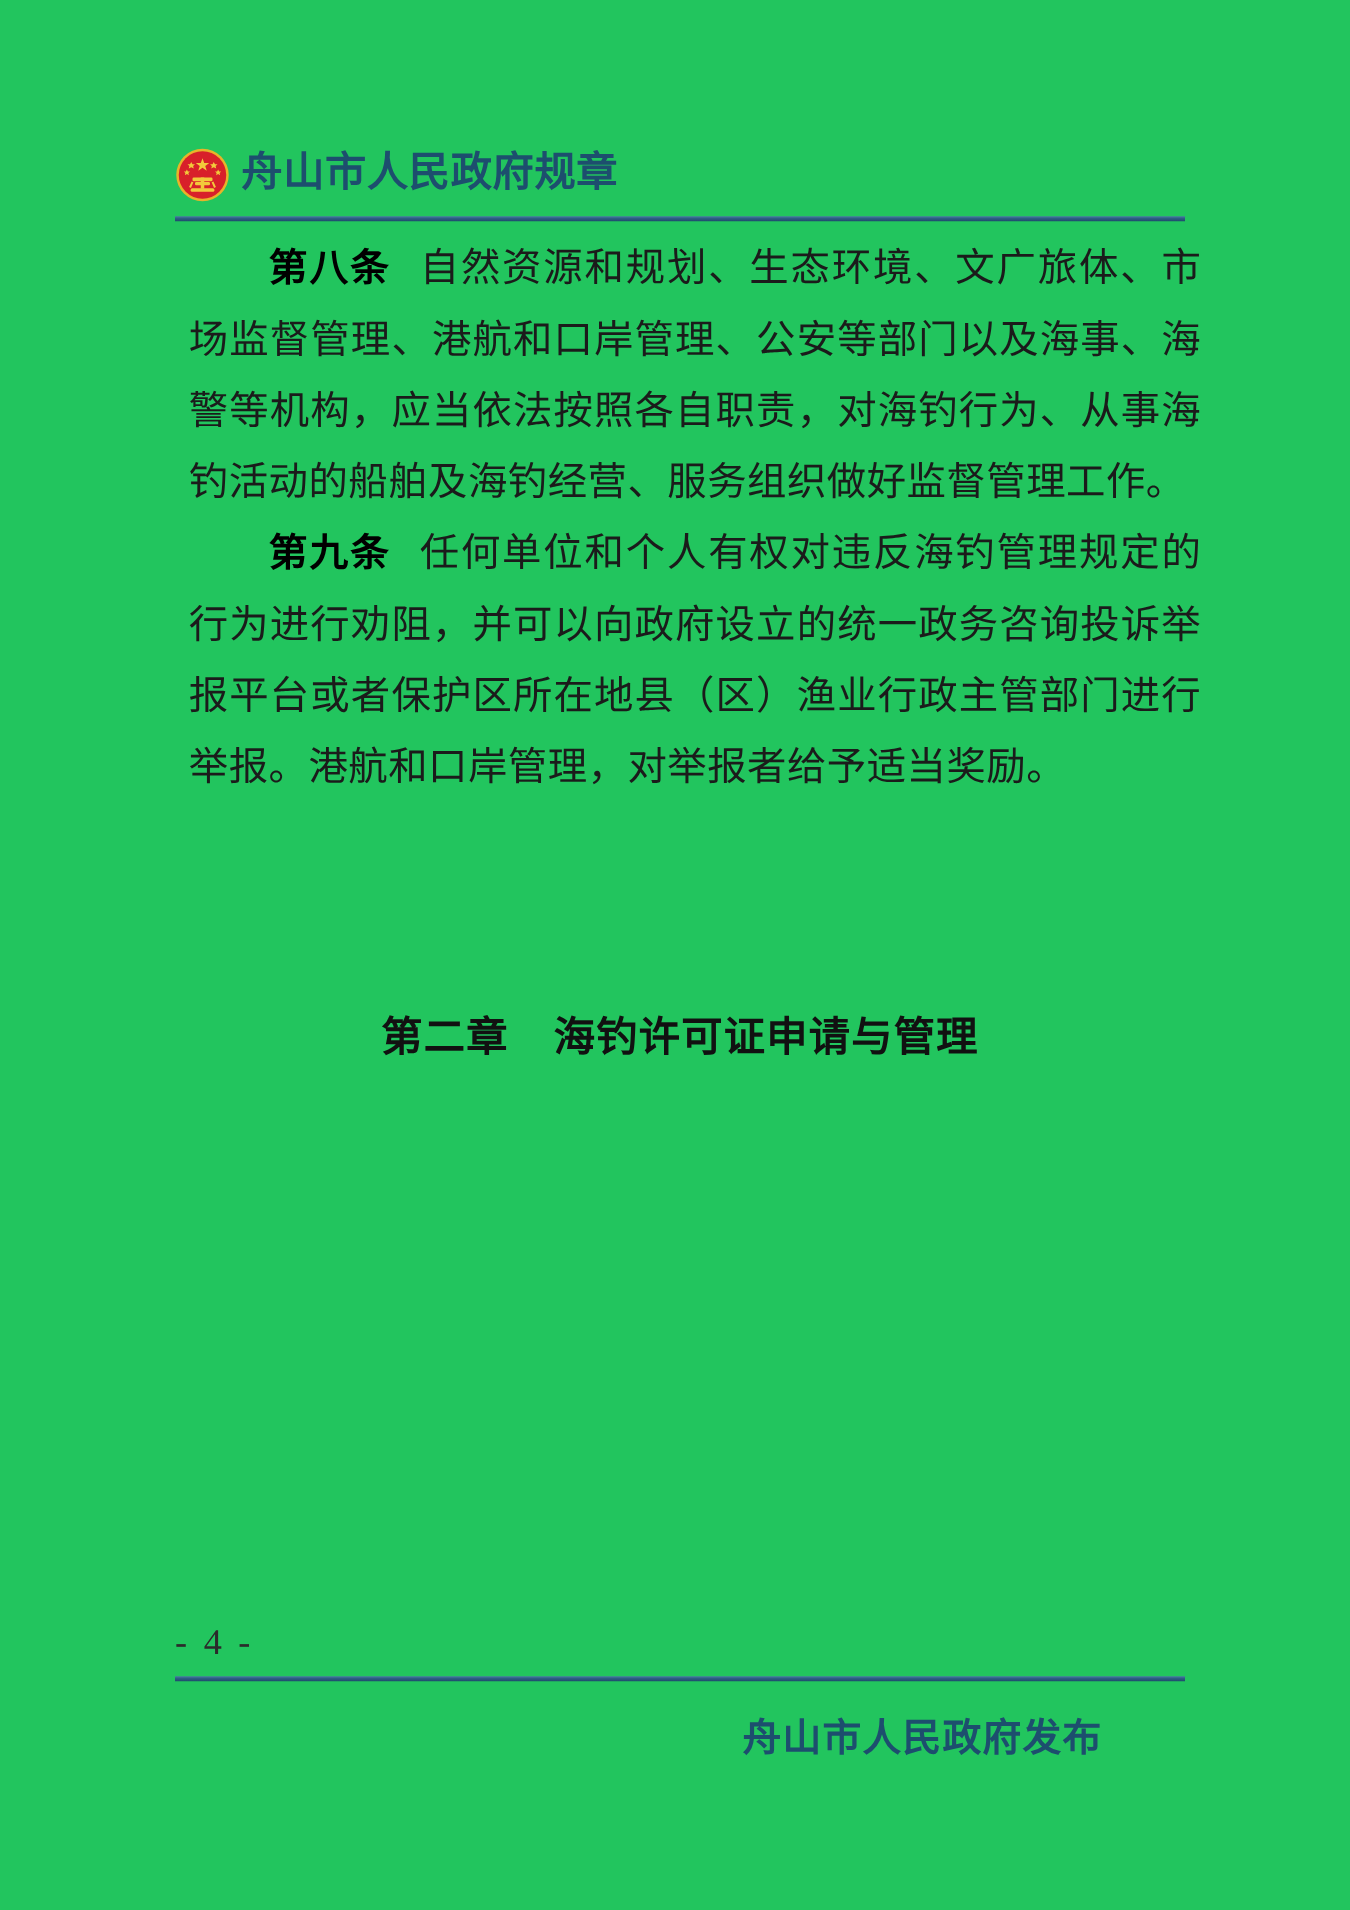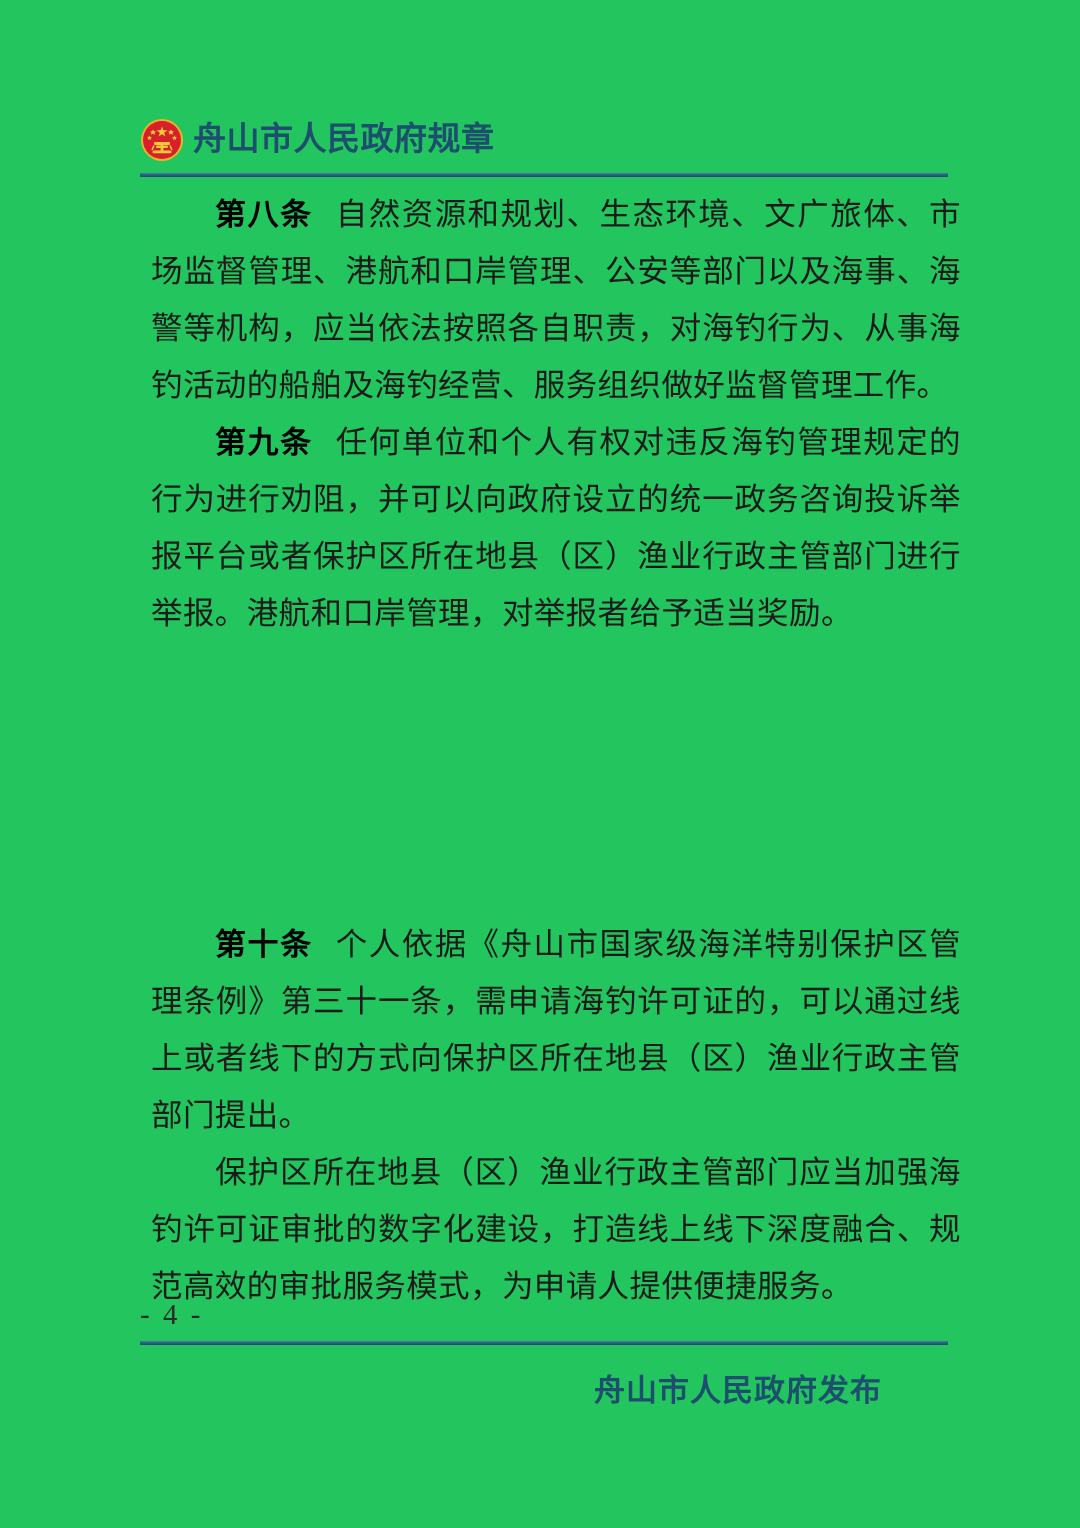--- a/index.html
+++ b/index.html
@@ -173,26 +173,20 @@
 
   <div class="body-text">
 
     <p class="para"><span class="art-label">第八条</span><span class="art-gap"></span><span>自然资源和规划、生态环境、文广旅体、市场监督管理、港航和口岸管理、公安等部门以及海事、海警等机构，应当依法按照各自职责，对海钓行为、从事海钓活动的船舶及海钓经营、服务组织做好监督管理工作。</span></p>
 
 
     <p class="para"><span class="art-label">第九条</span><span class="art-gap"></span><span>任何单位和个人有权对违反海钓管理规定的行为进行劝阻，并可以向政府设立的统一政务咨询投诉举报平台或者保护区所在地县（区）渔业行政主管部门进行举报。港航和口岸管理，对举报者给予适当奖励。</span></p>
 
   </div>
 
+  <div class="chapter-heading"><span>第二章</span><span class="ch-gap"></span><span>海钓许可证申请与管理</span></div>
 
-  <div class="body-text" style="top: 916px;">
-
-    <p class="para"><span class="art-label">第十条</span><span class="art-gap"></span><span>个人依据《舟山市国家级海洋特别保护区管理条例》第三十一条，需申请海钓许可证的，可以通过线上或者线下的方式向保护区所在地县（区）渔业行政主管部门提出。</span></p>
-
-    <p class="para"><span>保护区所在地县（区）渔业行政主管部门应当加强海钓许可证审批的数字化建设，打造线上线下深度融合、规范高效的审批服务模式，为申请人提供便捷服务。</span></p>
-
-  </div>
 
   <div class="page-number">- 4 -</div>
   <div class="rule-bottom"></div>
   <div class="publisher">舟山市人民政府发布</div>
 
 </div>
 
 </body></html>

